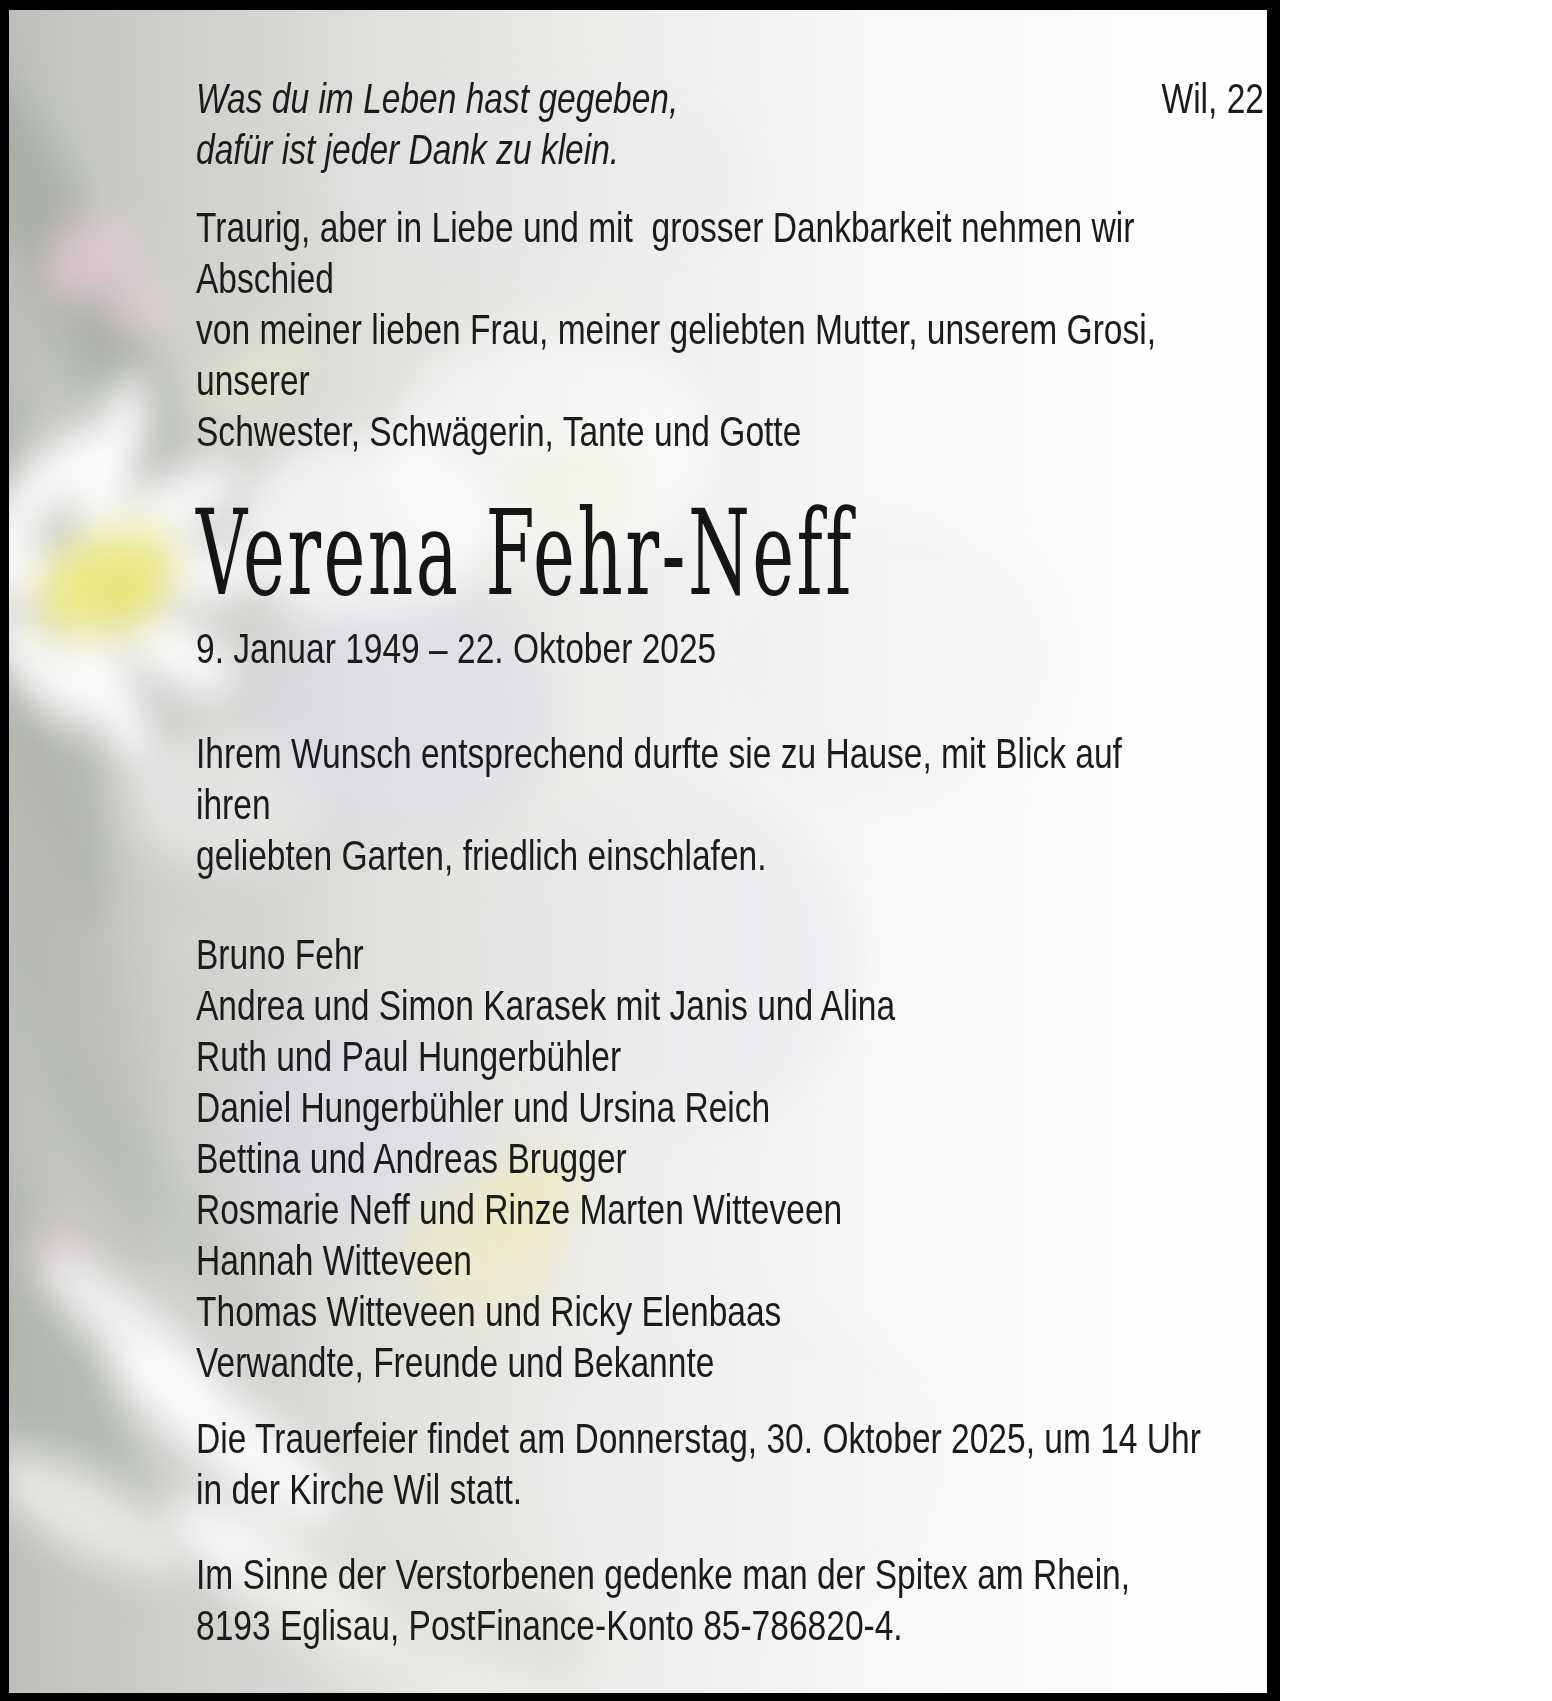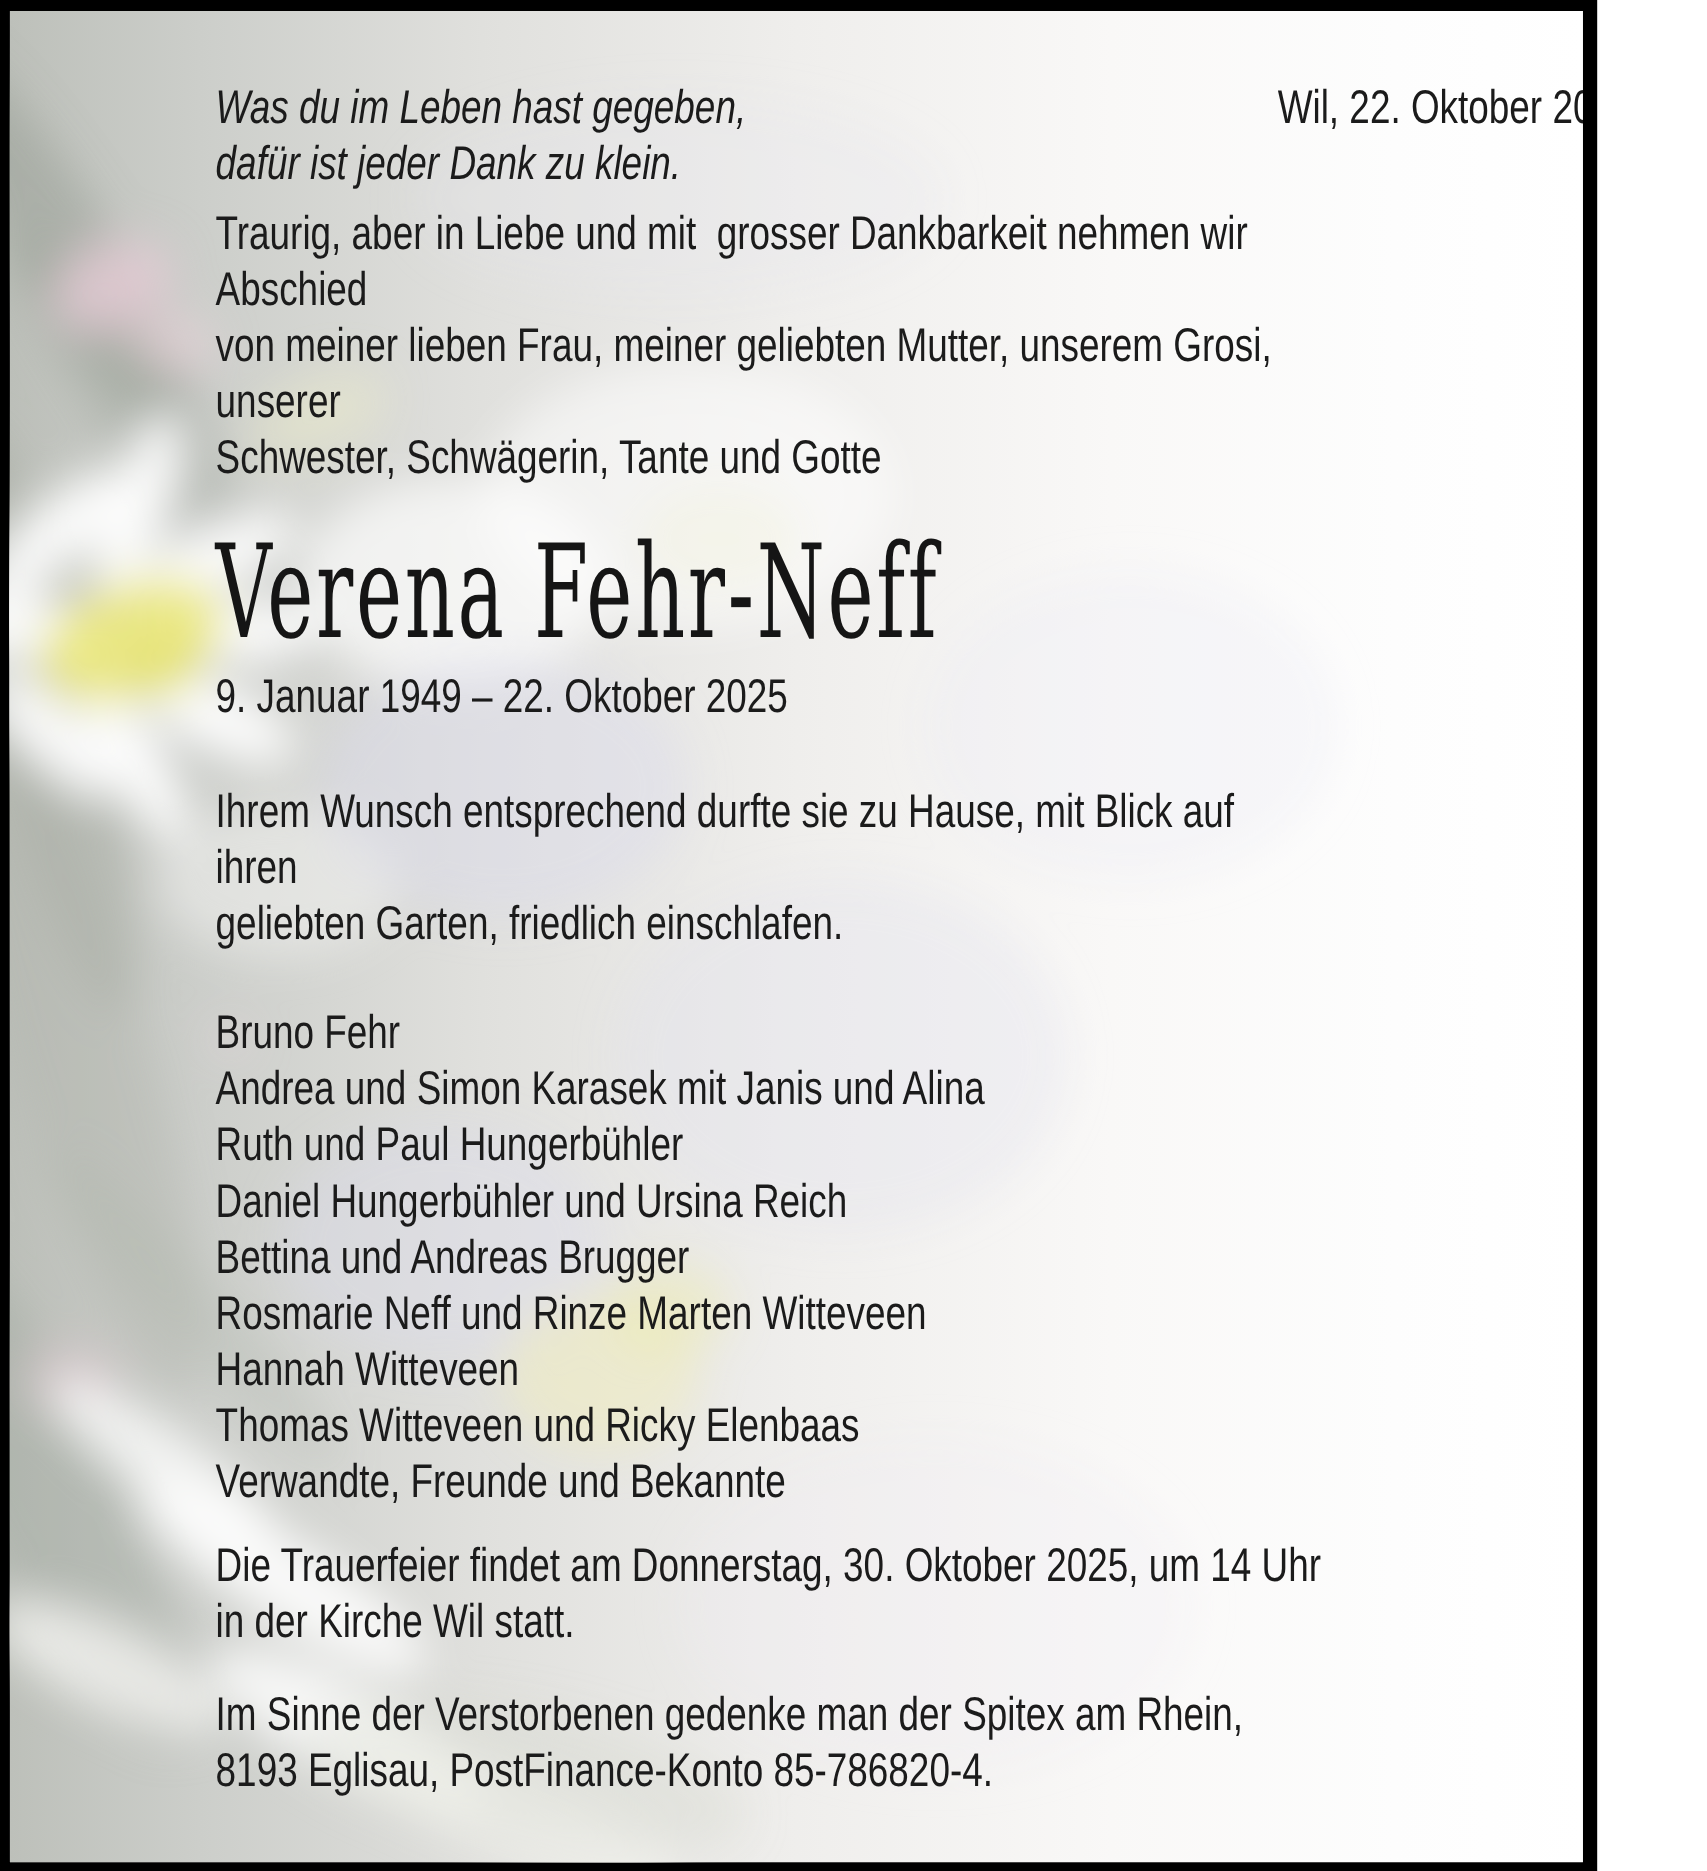--- a/index.html
+++ b/index.html
@@ -1,19 +1,19 @@
 <!DOCTYPE html>
 <html><head>
 <meta charset="utf-8">
 <style>
   html, body { margin: 0; padding: 0; background: #ffffff; }
 
   .frame {
     position: relative;
-    width: 1452px;
+    width: 1280px;
     height: 1701px;
     box-sizing: border-box;
     border-style: solid;
     border-color: #000000;
     border-width: 10px 13px 8px 9px;
     overflow: hidden;
     background: #ffffff;
     font-family: "Liberation Sans", sans-serif;
     color: #1b1b1b;
   }
@@ -49,21 +49,21 @@
 
   .quote { font-style: italic; }
 
   .dateline {
     white-space: pre-wrap;
     transform: scaleX(0.78);
     transform-origin: 100% 50%;
     text-align: right;
   }
 
-  .intro       { margin-top: 12px; }
+  .intro       { margin-top: 27px; }
   .name-heading {
     margin: 36px 0 0 0;
     font-family: "DejaVu Serif", serif;
     font-weight: 400;
     font-size: 118px;
     line-height: 120px;
     letter-spacing: 4px;
     color: #151515;
     transform: scaleX(0.60);
     transform-origin: 0 50%;

